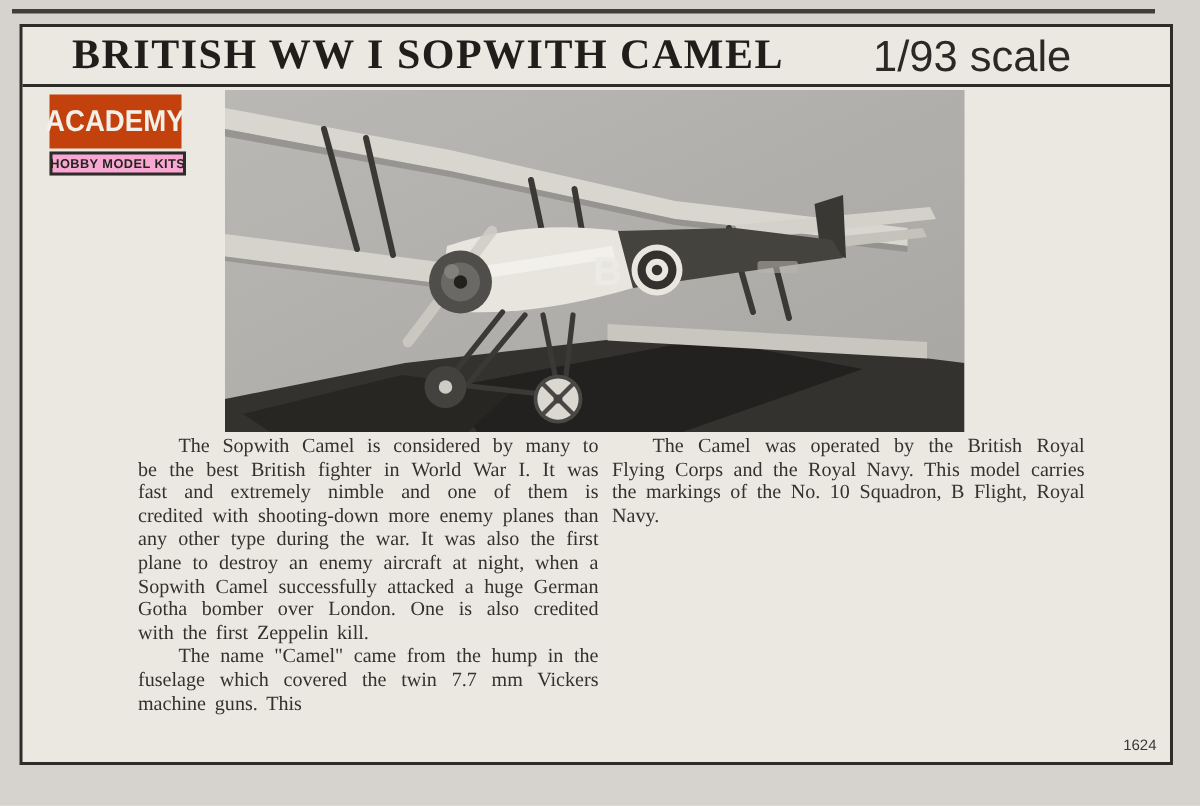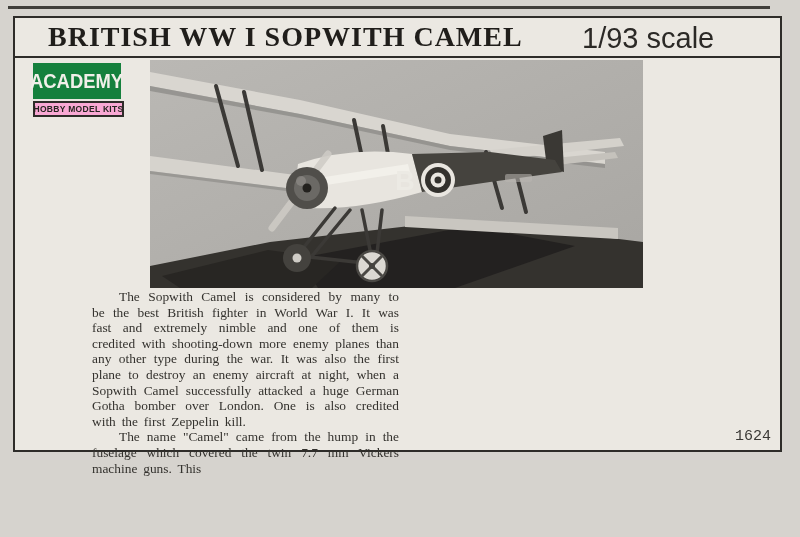--- a/index.html
+++ b/index.html
@@ -16,21 +16,21 @@
   }
   .top-rule {
     position: absolute;
     left: 8px; top: 6px;
     width: 762px; height: 3px;
     background: #403e3a;
   }
   .card {
     position: absolute;
     left: 13px; top: 16px;
-    width: 769px; height: 436px;
+    width: 769px; height: 494px;
     border: 2px solid #2e2c29;
     background: #ebe8e2;
   }
   .header {
     position: absolute;
     left: 0; top: 0; right: 0;
     height: 40px;
     border-bottom: 2px solid #2e2c29;
   }
   .page-title {
@@ -47,21 +47,21 @@
     position: absolute;
     left: 567px; top: 4px;
     font-family: "Liberation Sans", sans-serif;
     font-size: 29px;
     color: #2b2926;
     white-space: nowrap;
   }
   .brand { position: absolute; left: 18px; top: 45px; width: 92px; }
   .brand-name-box {
     width: 88px; height: 36px;
-    background: #15803d;
+    background: #c2410c;
     display: flex; align-items: center; justify-content: center;
   }
   .brand-name {
     font-family: "Liberation Sans", sans-serif;
     font-weight: bold;
     font-size: 20px;
     color: #f1efe9;
     transform: scaleX(0.92);
     letter-spacing: 0px;
   }
@@ -97,22 +97,22 @@
     text-align: justify;
     word-spacing: 2.5px;
   }
   .col-left  { left: 77px;  width: 307px; }
   .col-right { left: 393px; width: 315px; }
   .col p { margin: 0; }
   .col p.indent { text-indent: 27px; }
   .kit-number {
     position: absolute;
     right: 9px; bottom: 5px;
-    font-family: Liberation Mono, monospace;
-    font-size: 15px;
+    font-family: Liberation Sans, sans-serif;
+    font-size: 10px;
     color: #3a3835;
   }
 </style>
 </head>
 <body>
 
 <div class="stage">
   <div class="top-rule"></div>
 
   <div class="card">
@@ -202,17 +202,18 @@
         <circle cx="222" cy="206" r="3" fill="#44423e"></circle>
       </svg>
     </div>
 
     <div class="col col-left">
       <p class="indent">The Sopwith Camel is considered by many to be the best British fighter in World War I.  It was fast and extremely nimble and one of them is credited with shooting-down more enemy planes than any other type during the war.  It was also the first plane to destroy an enemy aircraft at night, when a Sopwith Camel successfully attacked a huge German Gotha bomber over London.  One is also credited with the first Zeppelin kill.</p>
       <p class="indent">The name "Camel" came from the hump in the fuselage which covered the twin 7.7 mm Vickers machine guns.  This</p>
     </div>
 
     <div class="col col-right">
+      <p class="indent">The Camel was operated by the British Royal Flying Corps and the Royal Navy.  This model carries the markings of the No. 10 Squadron, B Flight, Royal Navy.</p>
     </div>
 
     <div class="kit-number">1624</div>
   </div>
 </div>
 
 </body></html>

